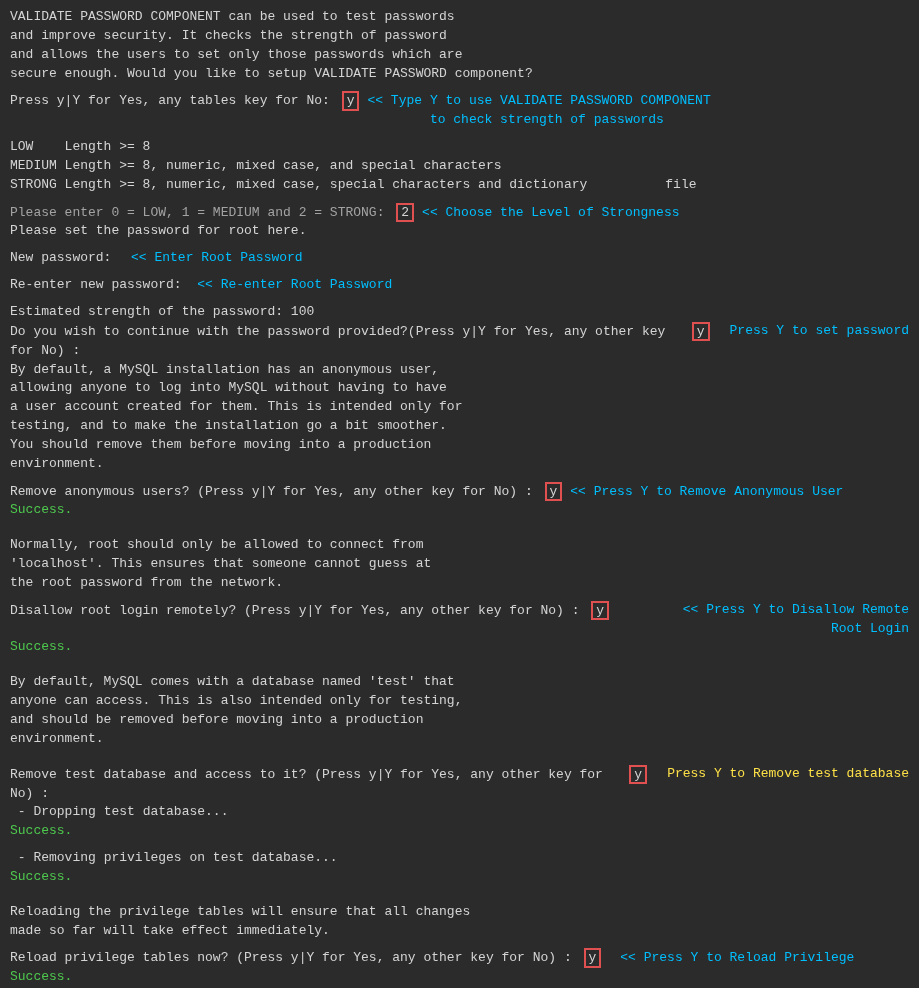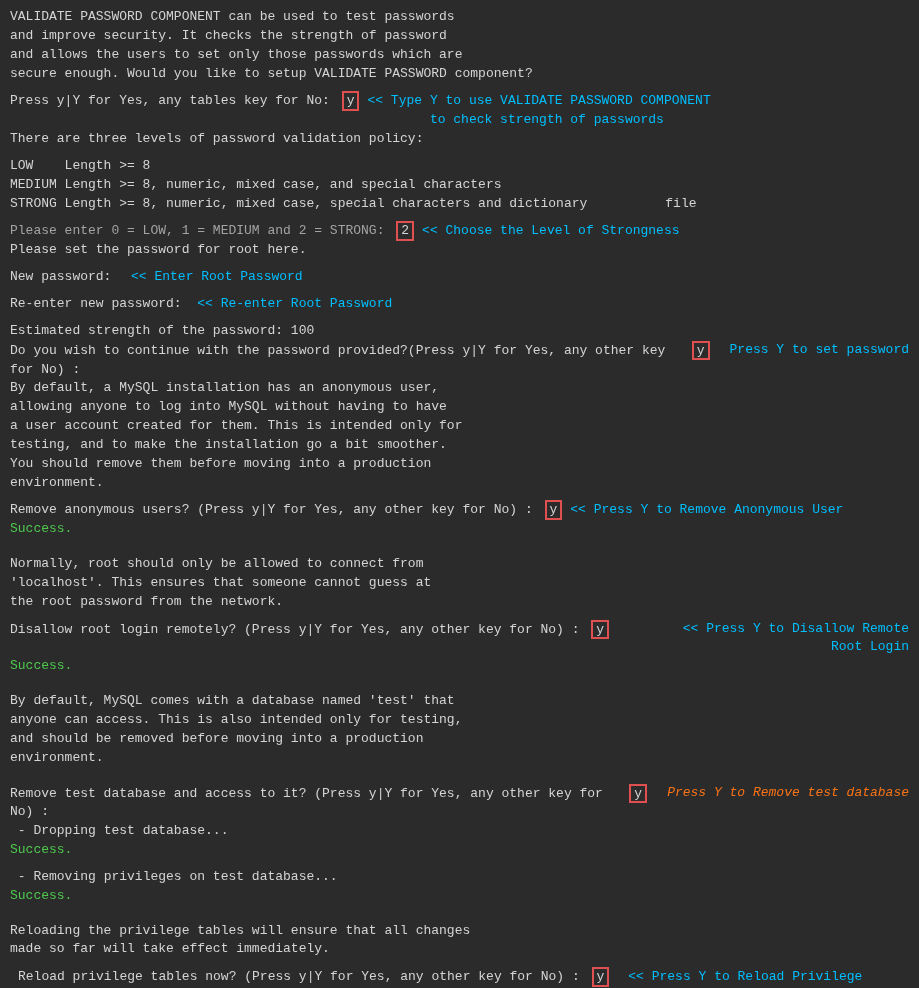--- a/index.html
+++ b/index.html
@@ -22,21 +22,20 @@
     <div style="color: rgb(212, 212, 212); font-family: &quot;Courier New&quot;, Courier, monospace; font-size: 13px; line-height: 1.45; white-space: pre-wrap;">and improve security. It checks the strength of password</div>
     <div style="color: rgb(212, 212, 212); font-family: &quot;Courier New&quot;, Courier, monospace; font-size: 13px; line-height: 1.45; white-space: pre-wrap;">and allows the users to set only those passwords which are</div>
     <div style="color: rgb(212, 212, 212); font-family: &quot;Courier New&quot;, Courier, monospace; font-size: 13px; line-height: 1.45; white-space: pre-wrap;">secure enough. Would you like to setup VALIDATE PASSWORD component?</div>
     <div style="height: 8px;"></div>
     <div style="display: flex; align-items: baseline; flex-wrap: wrap; font-family: &quot;Courier New&quot;, Courier, monospace; font-size: 13px; line-height: 1.45;">
       <span style="color: rgb(212, 212, 212); white-space: pre;">Press y|Y for Yes, any tables key for No: </span>
       <span style="display: inline-block; border: 2px solid rgb(224, 80, 80); color: rgb(212, 212, 212); padding: 0px 3px; margin: 0px 4px; line-height: 1.2; font-family: &quot;Courier New&quot;, Courier, monospace; font-size: 13px;">y</span>
       <span style="color: rgb(0, 191, 255); margin-left: 4px; white-space: pre;">&lt;&lt; Type Y to use VALIDATE PASSWORD COMPONENT
         to check strength of passwords</span>
     </div>
-    <div style="color: rgb(212, 212, 212); font-family: &quot;Courier New&quot;, Courier, monospace; font-size: 13px; line-height: 1.45; white-space: pre-wrap;">There are three levels of password validation policy:</div>
     <div style="height: 8px;"></div>
     <div style="color: rgb(212, 212, 212); font-family: &quot;Courier New&quot;, Courier, monospace; font-size: 13px; line-height: 1.45; white-space: pre-wrap;">LOW    Length &gt;= 8</div>
     <div style="color: rgb(212, 212, 212); font-family: &quot;Courier New&quot;, Courier, monospace; font-size: 13px; line-height: 1.45; white-space: pre-wrap;">MEDIUM Length &gt;= 8, numeric, mixed case, and special characters</div>
     <div style="color: rgb(212, 212, 212); font-family: &quot;Courier New&quot;, Courier, monospace; font-size: 13px; line-height: 1.45; white-space: pre-wrap;">STRONG Length &gt;= 8, numeric, mixed case, special characters and dictionary          file</div>
     <div style="height: 8px;"></div>
     <div style="display: flex; align-items: baseline; flex-wrap: wrap; font-family: &quot;Courier New&quot;, Courier, monospace; font-size: 13px; line-height: 1.45;">
       <span style="color: #a3a3a3; white-space: pre;">Please enter 0 = LOW, 1 = MEDIUM and 2 = STRONG: </span>
       <span style="display: inline-block; border: 2px solid rgb(224, 80, 80); color: rgb(212, 212, 212); padding: 0px 3px; margin: 0px 4px; line-height: 1.2; font-family: &quot;Courier New&quot;, Courier, monospace; font-size: 13px;">2</span>
       <span style="color: rgb(0, 191, 255); margin-left: 4px; white-space: pre;">&lt;&lt; Choose the Level of Strongness</span>
     </div>
@@ -85,31 +84,31 @@
     <div style="height: 8px;"></div>
     <div style="height: 8px;"></div>
     <div style="color: rgb(212, 212, 212); font-family: &quot;Courier New&quot;, Courier, monospace; font-size: 13px; line-height: 1.45; white-space: pre-wrap;">By default, MySQL comes with a database named 'test' that</div>
     <div style="color: rgb(212, 212, 212); font-family: &quot;Courier New&quot;, Courier, monospace; font-size: 13px; line-height: 1.45; white-space: pre-wrap;">anyone can access. This is also intended only for testing,</div>
     <div style="color: rgb(212, 212, 212); font-family: &quot;Courier New&quot;, Courier, monospace; font-size: 13px; line-height: 1.45; white-space: pre-wrap;">and should be removed before moving into a production</div>
     <div style="color: rgb(212, 212, 212); font-family: &quot;Courier New&quot;, Courier, monospace; font-size: 13px; line-height: 1.45; white-space: pre-wrap;">environment.</div>
     <div style="height: 8px;"></div>
     <div style="height: 8px;"></div>
     <div style="display: flex; align-items: flex-start; font-family: &quot;Courier New&quot;, Courier, monospace; font-size: 13px; line-height: 1.45; width: 100%;">
       <span style="display: flex; align-items: baseline; white-space: pre-wrap;"><span style="color: rgb(212, 212, 212); white-space: pre-wrap;">Remove test database and access to it? (Press y|Y for Yes, any other key for No) : </span><span style="display: inline-block; border: 2px solid rgb(224, 80, 80); color: rgb(212, 212, 212); padding: 0px 3px; margin: 0px 4px; line-height: 1.2; font-family: &quot;Courier New&quot;, Courier, monospace; font-size: 13px;">y</span></span>
-      <span style="color: #f97316; margin-left: auto; padding-left: 16px; white-space: pre; text-align: right; font-style: italic;">Press Y to Remove test database</span>
+      <span style="color: #fde047; margin-left: auto; padding-left: 16px; white-space: pre; text-align: right;">Press Y to Remove test database</span>
     </div>
     <div style="color: rgb(212, 212, 212); font-family: &quot;Courier New&quot;, Courier, monospace; font-size: 13px; line-height: 1.45; white-space: pre-wrap;"> - Dropping test database...</div>
     <div style="color: rgb(78, 201, 78); font-family: &quot;Courier New&quot;, Courier, monospace; font-size: 13px; line-height: 1.45;">Success.</div>
     <div style="height: 8px;"></div>
     <div style="color: rgb(212, 212, 212); font-family: &quot;Courier New&quot;, Courier, monospace; font-size: 13px; line-height: 1.45; white-space: pre-wrap;"> - Removing privileges on test database...</div>
     <div style="color: rgb(78, 201, 78); font-family: &quot;Courier New&quot;, Courier, monospace; font-size: 13px; line-height: 1.45;">Success.</div>
     <div style="height: 8px;"></div>
     <div style="height: 8px;"></div>
     <div style="color: rgb(212, 212, 212); font-family: &quot;Courier New&quot;, Courier, monospace; font-size: 13px; line-height: 1.45; white-space: pre-wrap;">Reloading the privilege tables will ensure that all changes</div>
     <div style="color: rgb(212, 212, 212); font-family: &quot;Courier New&quot;, Courier, monospace; font-size: 13px; line-height: 1.45; white-space: pre-wrap;">made so far will take effect immediately.</div>
     <div style="height: 8px;"></div>
     <div style="display: flex; align-items: baseline; flex-wrap: wrap; font-family: &quot;Courier New&quot;, Courier, monospace; font-size: 13px; line-height: 1.45;">
-      <span style="color: rgb(212, 212, 212); white-space: pre; margin-left: 8px;">Reload privilege tables now? (Press y|Y for Yes, any other key for No) : </span>
+      <span style="color: rgb(212, 212, 212); white-space: pre;">Reload privilege tables now? (Press y|Y for Yes, any other key for No) : </span>
       <span style="display: inline-block; border: 2px solid rgb(224, 80, 80); color: rgb(212, 212, 212); padding: 0px 3px; margin: 0px 4px; line-height: 1.2; font-family: &quot;Courier New&quot;, Courier, monospace; font-size: 13px;">y</span>
       <span style="color: rgb(0, 191, 255); margin-left: 15px; white-space: pre;">&lt;&lt; Press Y to Reload Privilege</span>
     </div>
     <div style="color: rgb(78, 201, 78); font-family: &quot;Courier New&quot;, Courier, monospace; font-size: 13px; line-height: 1.45;">Success.</div>
   </div>
 
 </body></html>

